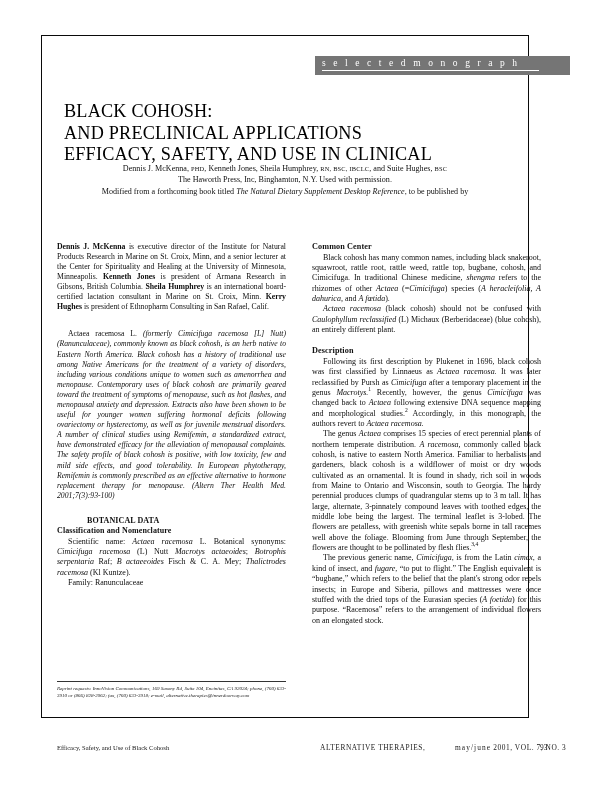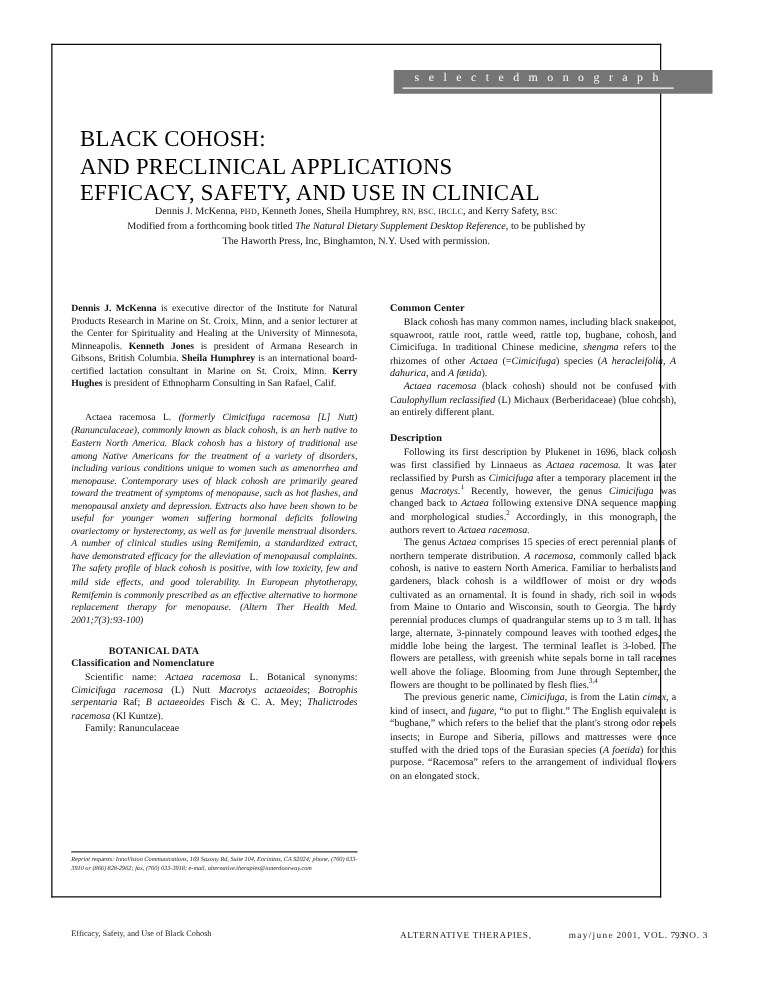--- a/index.html
+++ b/index.html
@@ -56,21 +56,20 @@
   }
   #banner-label {
     position: absolute;
     left: 322px;
     top: 58px;
     width: 217px;
     font-family: "Liberation Serif", serif;
     font-size: 9.5px;
     letter-spacing: 2.6px;
     color: #ffffff;
-    text-align: center;
     border-bottom: 1px solid #ffffff;
     padding-bottom: 2px;
     white-space: nowrap;
   }
 
   
   #title-block {
     position: absolute;
     left: 64px;
     top: 101px;
@@ -229,23 +228,23 @@
 <div id="banner"></div>
 <div id="banner-label">s e l e c t e d   m o n o g r a p h</div>
 
 <div id="title-block">
   <div class="title-line">BLACK COHOSH:</div>
   <div class="title-line">AND PRECLINICAL APPLICATIONS</div>
   <div class="title-line">EFFICACY, SAFETY, AND USE IN CLINICAL</div>
 </div>
 
 <div id="byline-block">
-  <div class="byline"><span>Dennis J. McKenna, </span><span class="sc">PHD</span><span>, Kenneth Jones, Sheila Humphrey, </span><span class="sc">RN, BSC, IBCLC</span><span>, and Kerry Safety, </span><span class="sc">BSC</span></div>
+  <div class="byline"><span>Dennis J. McKenna, </span><span class="sc">PHD</span><span>, Kenneth Jones, Sheila Humphrey, </span><span class="sc">RN, BSC, IBCLC</span><span>, and Suite Hughes, </span><span class="sc">BSC</span></div>
+  <div class="byline">The Haworth Press, Inc, Binghamton, N.Y. Used with permission.</div>
   <div class="byline"><span>Modified from a forthcoming book titled </span><em>The Natural Dietary Supplement Desktop Reference</em><span>, to be published by</span></div>
-  <div class="byline">The Haworth Press, Inc, Binghamton, N.Y. Used with permission.</div>
 </div>
 
 <div id="col-left">
 
   <div class="bio"><b>Dennis J. McKenna</b><span> is executive director of the Institute for Natural Products Research in Marine on St. Croix, Minn, and a senior lecturer at the Center for Spirituality and Healing at the University of Minnesota, Minneapolis. </span><b>Kenneth Jones</b><span> is president of Armana Research in Gibsons, British Columbia. </span><b>Sheila Humphrey</b><span> is an international board-certified lactation consultant in Marine on St. Croix, Minn. </span><b>Kerry Hughes</b><span> is president of Ethnopharm Consulting in San Rafael, Calif.</span></div>
 
   <div class="abstract"><span class="rom">Actaea racemosa</span><span class="rom"> L. </span><span>(formerly Cimicifuga racemosa [L] Nutt) (Ranunculaceae), commonly known as black cohosh, is an herb native to Eastern North America. Black cohosh has a history of traditional use among Native Americans for the treatment of a variety of disorders, including various conditions unique to women such as amenorrhea and menopause. Contemporary uses of black cohosh are primarily geared toward the treatment of symptoms of menopause, such as hot flashes, and menopausal anxiety and depression. Extracts also have been shown to be useful for younger women suffering hormonal deficits following ovariectomy or hysterectomy, as well as for juvenile menstrual disorders. A number of clinical studies using Remifemin, a standardized extract, have demonstrated efficacy for the alleviation of menopausal complaints. The safety profile of black cohosh is positive, with low toxicity, few and mild side effects, and good tolerability. In European phytotherapy, Remifemin is commonly prescribed as an effective alternative to hormone replacement therapy for menopause. (Altern Ther Health Med. 2001;7(3):93-100)</span></div>
 
   <div class="sec-head">BOTANICAL DATA</div>
   <div class="sub-head">Classification and Nomenclature</div>

